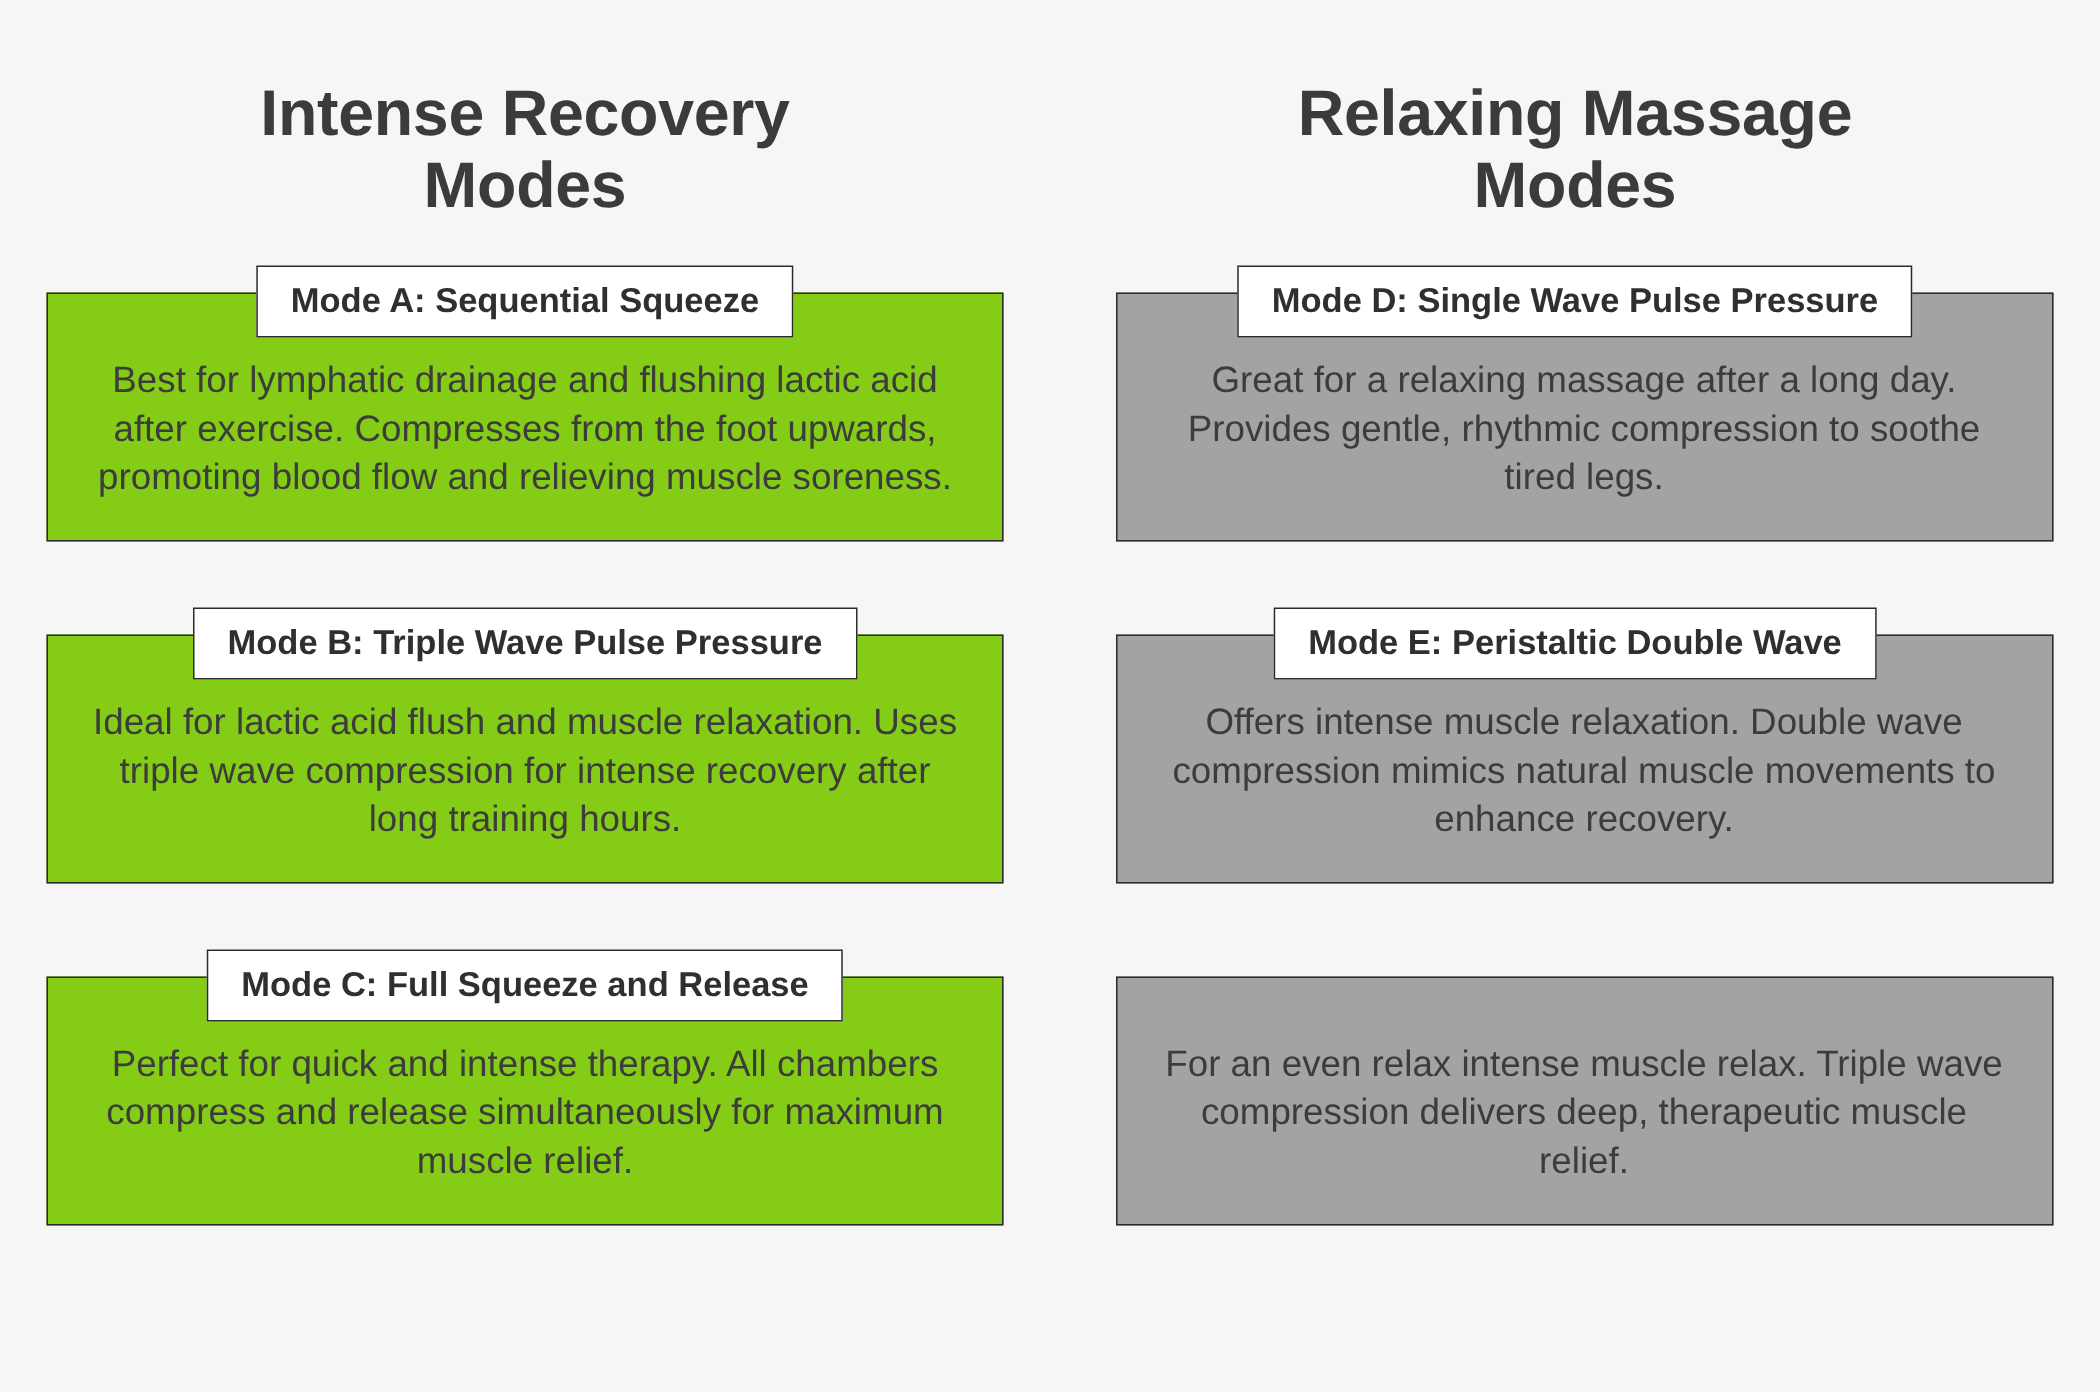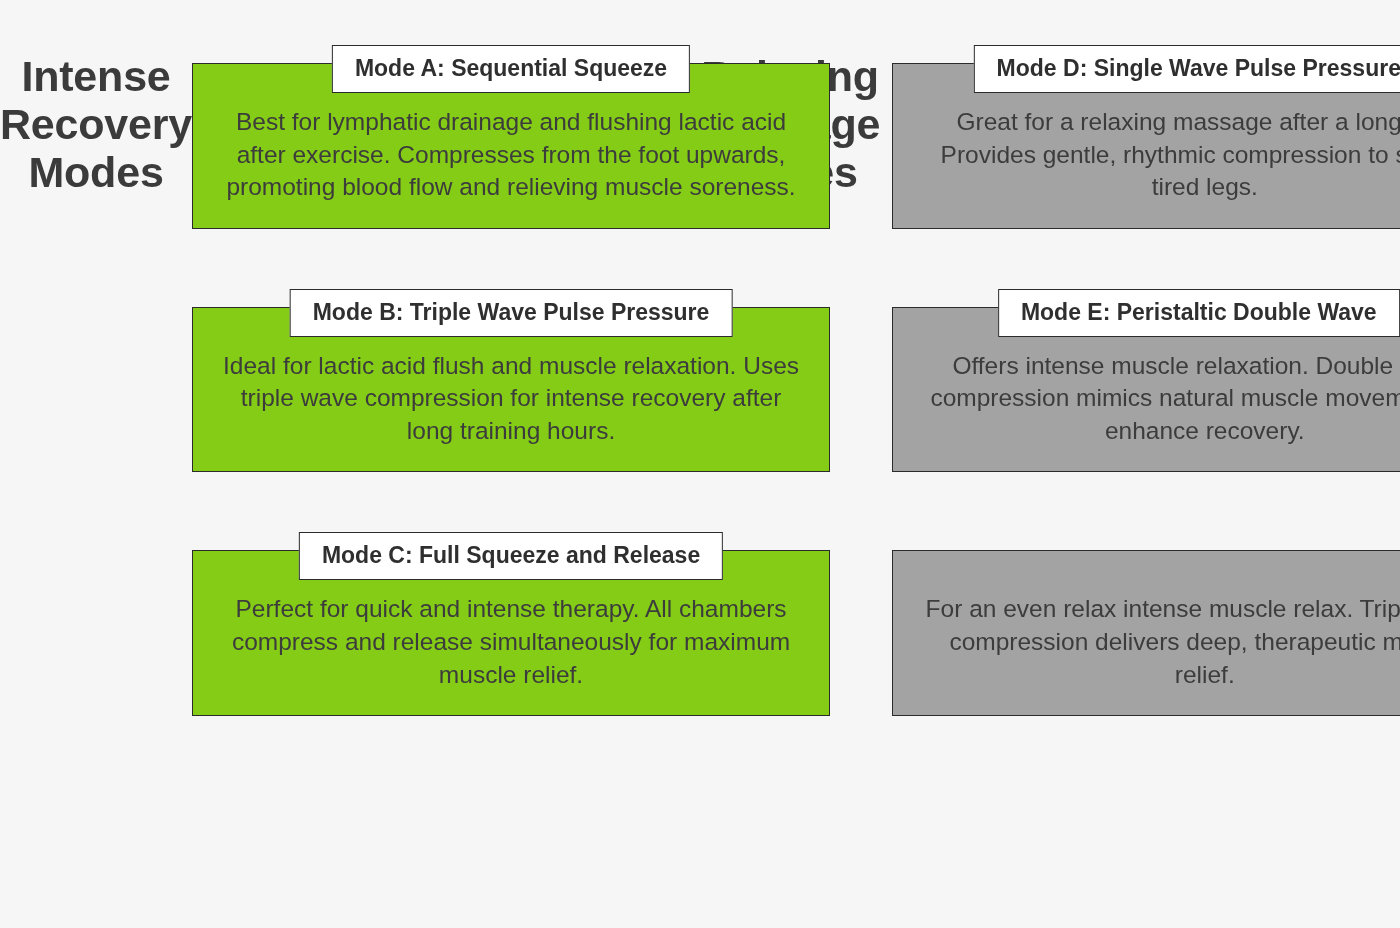--- a/index.html
+++ b/index.html
@@ -19,22 +19,22 @@
     height: 928px;
     display: flex;
     box-sizing: border-box;
     padding: 0;
   }
 
   .column {
     width: 700px;
     box-sizing: border-box;
     display: flex;
-    flex-direction: row;
-    align-items: flex-start;
+    flex-direction: column;
+    align-items: center;
   }
 
   .column-title {
     font-size: 43px;
     font-weight: bold;
     color: #3b3b3b;
     text-align: center;
     line-height: 1.12;
     letter-spacing: -0.2px;
     margin: 52px 0 0 0;
@@ -50,21 +50,20 @@
     align-items: center;
   }
 
   
   .card {
     position: relative;
     width: 638px;
     margin-bottom: 44px;
     padding-top: 18px; 
     box-sizing: border-box;
-    margin-top: 16px;
   }
   .column-right .card { width: 637px; padding-left: 12px; }
 
   .card-body {
     border: 1.6px solid #2b2b2b;
     box-sizing: border-box;
     padding: 42px 26px 24px 26px;
     text-align: center;
   }
   .card-tint .card-body { background: #84cc16; }

